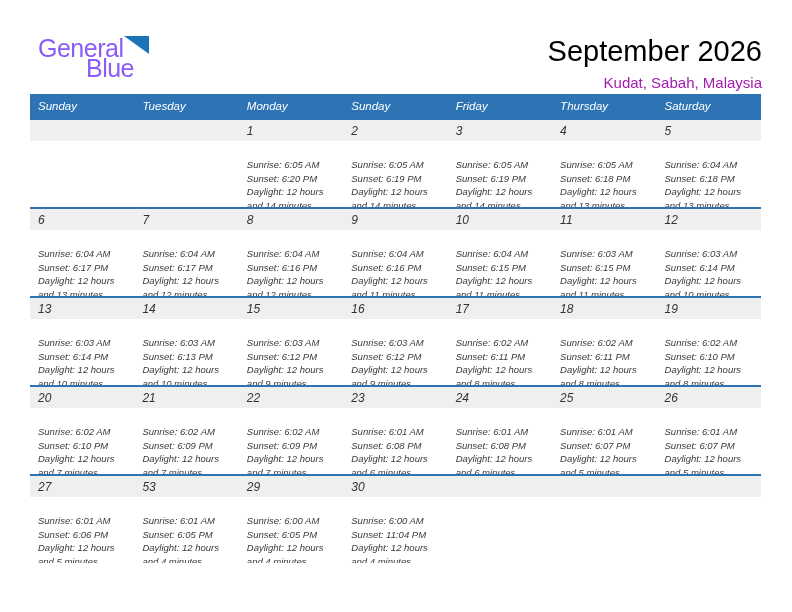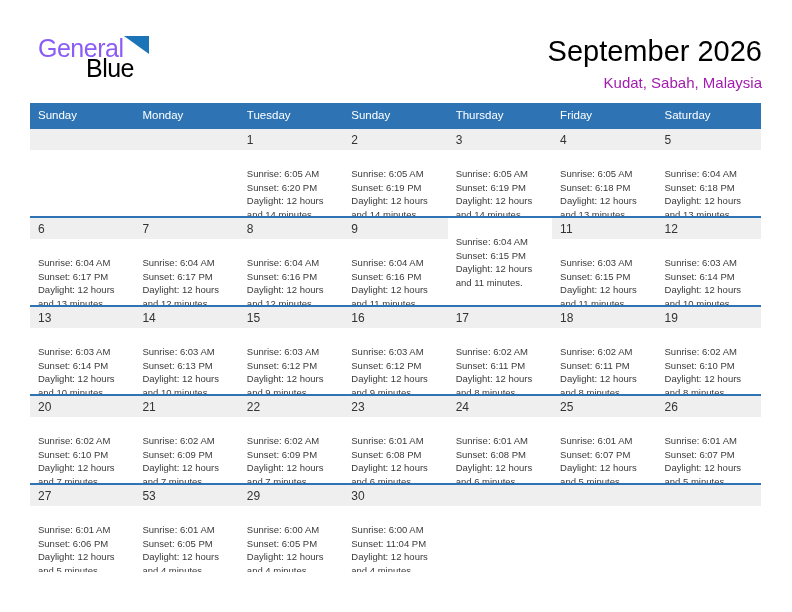--- a/index.html
+++ b/index.html
@@ -18,41 +18,41 @@
   }
   .logo-line1 {
     display: flex; align-items: flex-end;
   }
   .logo-general {
     font-size: 25px; letter-spacing: -0.5px; color: #8b5cf6;
     line-height: 24px;
   }
   .logo-triangle { margin-left: 1px; margin-bottom: 2px; }
   .logo-blue {
-    font-size: 25px; letter-spacing: -0.5px; color: #000000;
+    font-size: 25px; letter-spacing: -0.5px; color: #8b5cf6;
     text-align: right; line-height: 20px; margin-top: -2px;
   }
 
   
   .title-block {
     position: absolute; right: 30px; top: 34px; text-align: right;
   }
   .month-title {
     font-size: 29px; font-weight: 400; color: #000000;
     line-height: 34px;
     margin-left: 32px;
   }
   .location-subtitle {
     font-size: 15px; font-weight: 400; color: #a21caf;
     margin-top: 6px;
   }
 
   
   .calendar {
-    position: absolute; left: 30px; top: 103px; width: 731px;
+    position: absolute; left: 30px; top: 94px; width: 731px; font-style: italic;
   }
   .cal-header {
     display: flex; background: #2e74b5; height: 24px;
   }
   .cal-header-cell {
     flex: 1 1 0; color: #ffffff; font-size: 11.5px;
     line-height: 24px; padding-left: 8px;
     white-space: nowrap; overflow: hidden;
   }
   .week-row {
@@ -86,25 +86,25 @@
 </div>
 
 <div class="title-block">
   <div class="month-title">September 2026</div>
   <div class="location-subtitle">Kudat, Sabah, Malaysia</div>
 </div>
 
 <div class="calendar">
   <div class="cal-header">
     <div class="cal-header-cell">Sunday</div>
+    <div class="cal-header-cell">Tuesday</div>
     <div class="cal-header-cell">Monday</div>
-    <div class="cal-header-cell">Tuesday</div>
     <div class="cal-header-cell">Sunday</div>
+    <div class="cal-header-cell">Friday</div>
     <div class="cal-header-cell">Thursday</div>
-    <div class="cal-header-cell">Friday</div>
     <div class="cal-header-cell">Saturday</div>
   </div>
   <div id="weeks-container">
       <div class="week-row">
         <div class="day-cell">
           <div class="day-number-band"></div>
         </div>
         <div class="day-cell">
           <div class="day-number-band"></div>
         </div>
@@ -176,20 +176,21 @@
         </div>
         <div class="day-cell">
           <div class="day-number-band">9</div>
           <div class="day-details">
             <span class="detail-line">Sunrise: 6:04 AM</span>
             <span class="detail-line">Sunset: 6:16 PM</span>
             <span class="detail-line">Daylight: 12 hours and 11 minutes.</span>
           </div>
         </div>
         <div class="day-cell">
+          <div class="day-number-band">10</div>
           <div class="day-details">
             <span class="detail-line">Sunrise: 6:04 AM</span>
             <span class="detail-line">Sunset: 6:15 PM</span>
             <span class="detail-line">Daylight: 12 hours and 11 minutes.</span>
           </div>
         </div>
         <div class="day-cell">
           <div class="day-number-band">11</div>
           <div class="day-details">
             <span class="detail-line">Sunrise: 6:03 AM</span>

